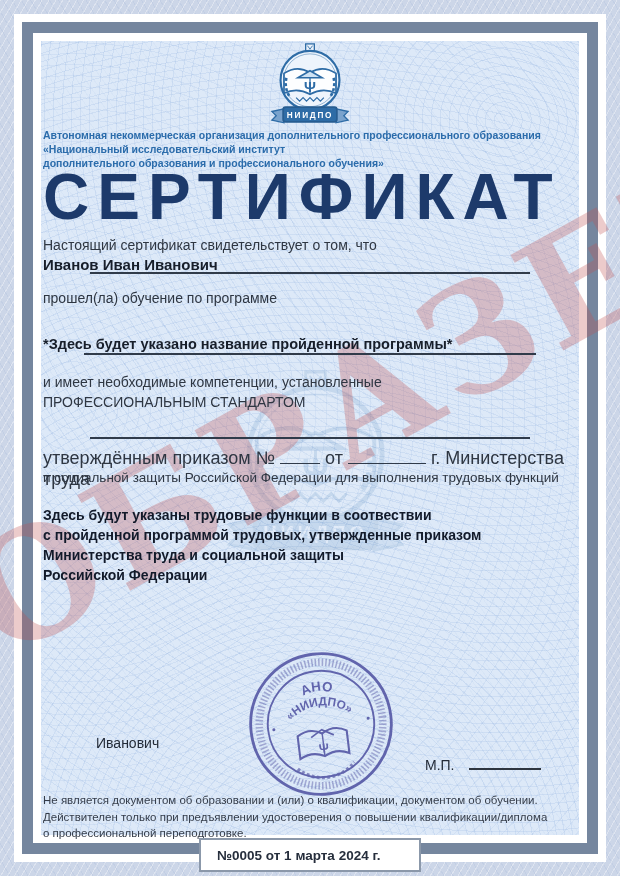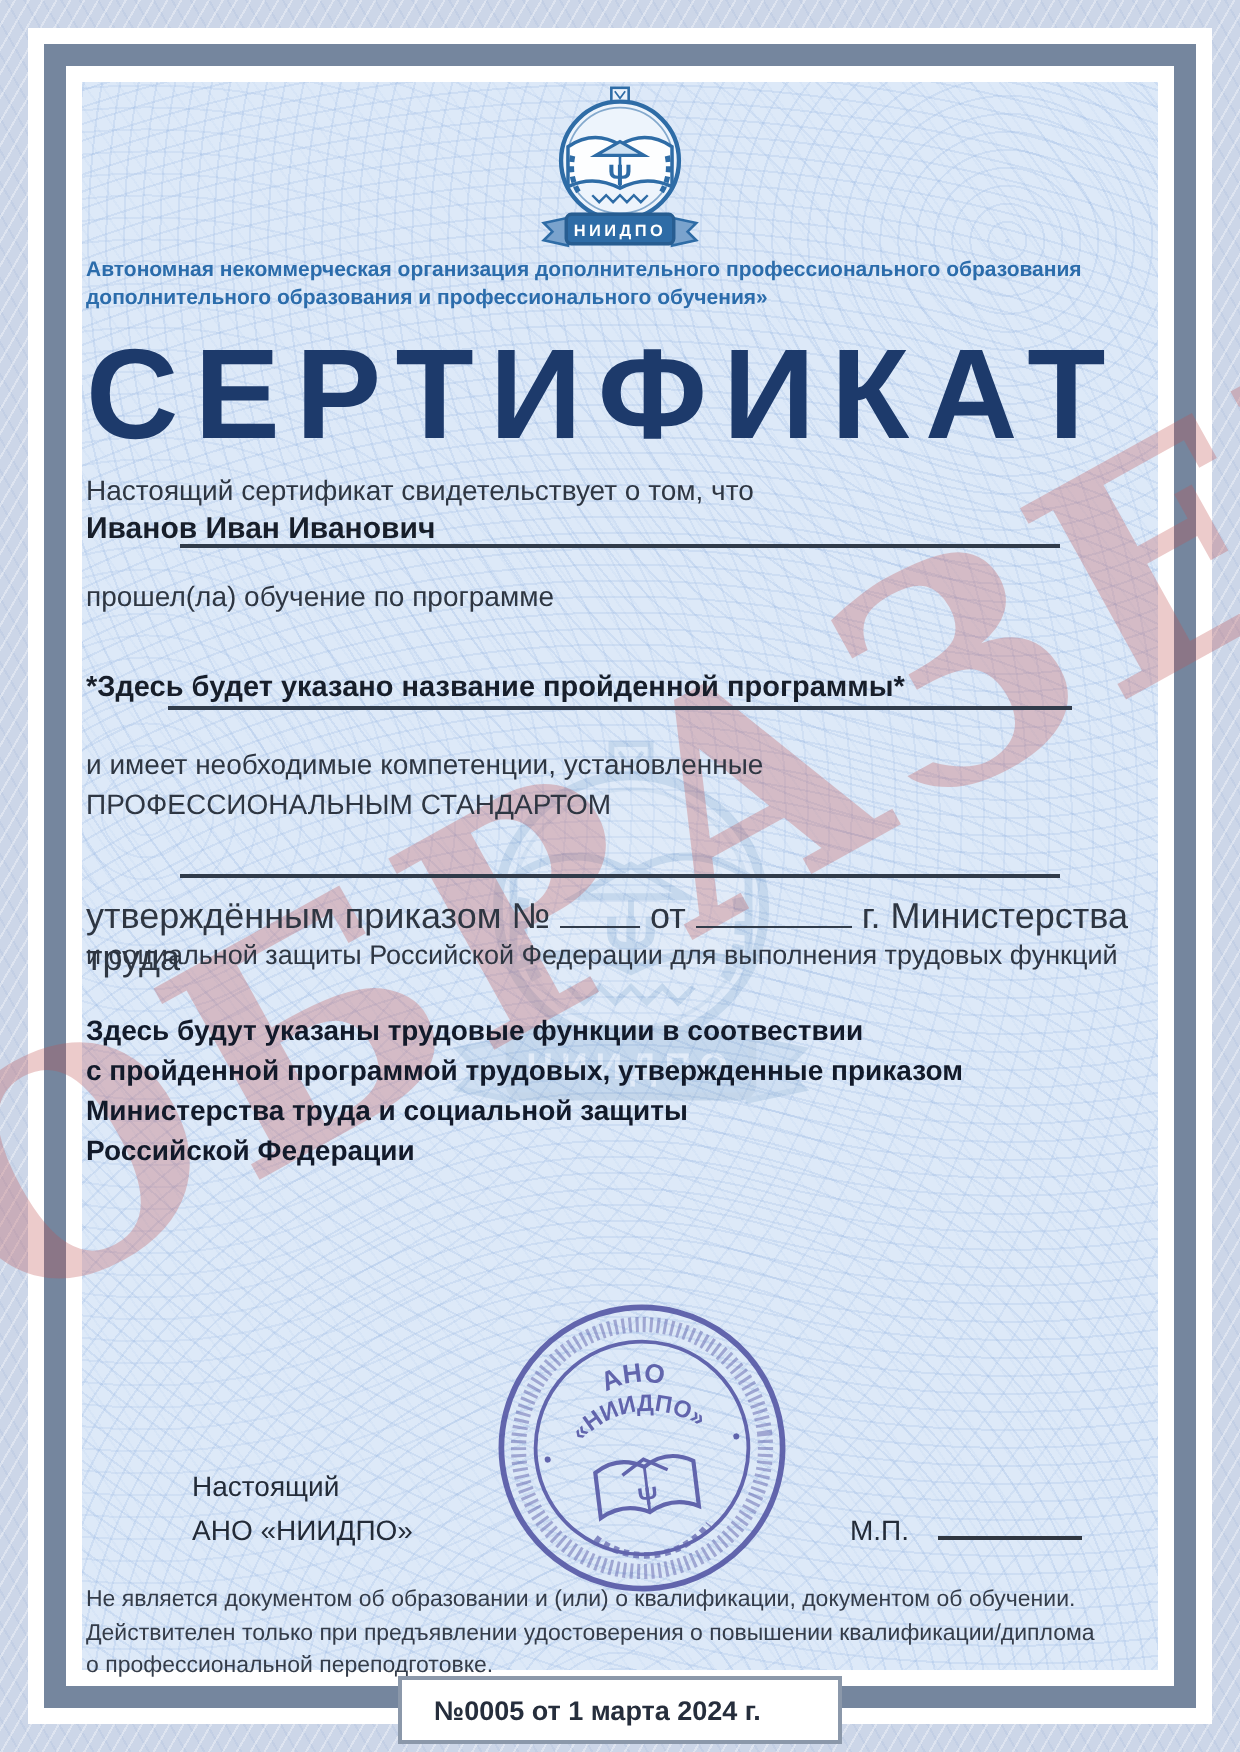--- a/index.html
+++ b/index.html
@@ -102,20 +102,21 @@
   </svg>
 
   <div class="obrazec">ОБРАЗЕЦ</div>
 
   <svg class="logo" width="104" height="87" viewBox="0 0 120 100">
     <use href="#emblem"></use>
   </svg>
 
   <div class="abs org">
     <span style="display:block">Автономная некоммерческая организация дополнительного профессионального образования</span>
+    <span style="display:block">«Национальный исследовательский институт</span>
     <span style="display:block">дополнительного образования и профессионального обучения»</span>
   </div>
 
   <div class="abs cert-title">СЕРТИФИКАТ</div>
 
   <div class="abs statement">Настоящий сертификат свидетельствует о том, что</div>
 
   <div class="abs holder">Иванов Иван Иванович</div>
   <div class="rule rule-name"></div>
 
@@ -135,22 +136,21 @@
   <div class="abs order2">и социальной защиты Российской Федерации для выполнения трудовых функций</div>
 
   <div class="abs functions">
     <span style="display:block">Здесь будут указаны трудовые функции в соотвествии</span>
     <span style="display:block">с пройденной программой трудовых, утвержденные приказом</span>
     <span style="display:block">Министерства труда и социальной защиты</span>
     <span style="display:block">Российской Федерации</span>
   </div>
 
   <div class="director">
-    <span style="display:block">Настоящий</span>
-    <span style="display:block">АНО «НИИДПО»</span>
+    <span style="display:block">Иванович</span>
   </div>
 
   <svg class="stamp-wrap" viewBox="0 0 160 160">
     <g transform="rotate(-7 80 80)" stroke="#4d4fa0" fill="none">
       <circle cx="80" cy="80" r="74" stroke-width="3"></circle>
       <circle cx="80" cy="80" r="65" stroke-width="8" stroke-dasharray="1.6 2.1" opacity="0.5"></circle>
       <circle cx="80" cy="80" r="56" stroke-width="2"></circle>
       <circle cx="30" cy="80" r="1.6" fill="#4d4fa0" stroke="none"></circle>
       <circle cx="130" cy="80" r="1.6" fill="#4d4fa0" stroke="none"></circle>
       <path id="arcA" d="M 52,58 A 37 37 0 0 1 108,58" stroke="none"></path>

